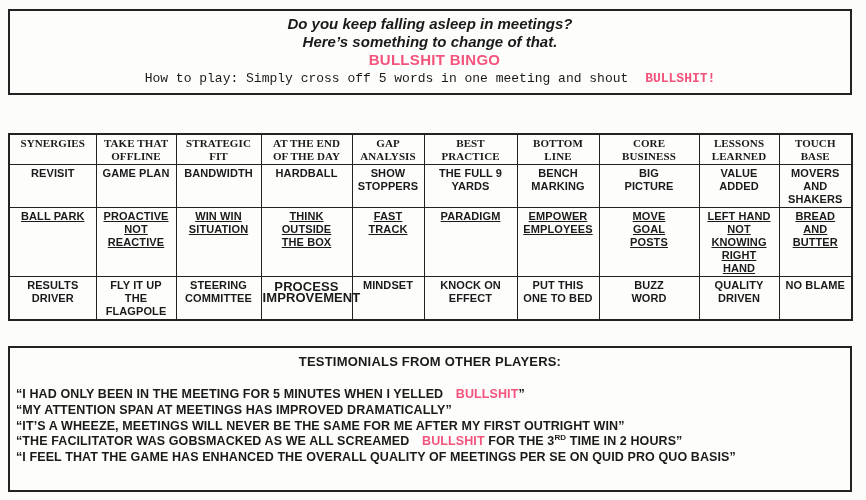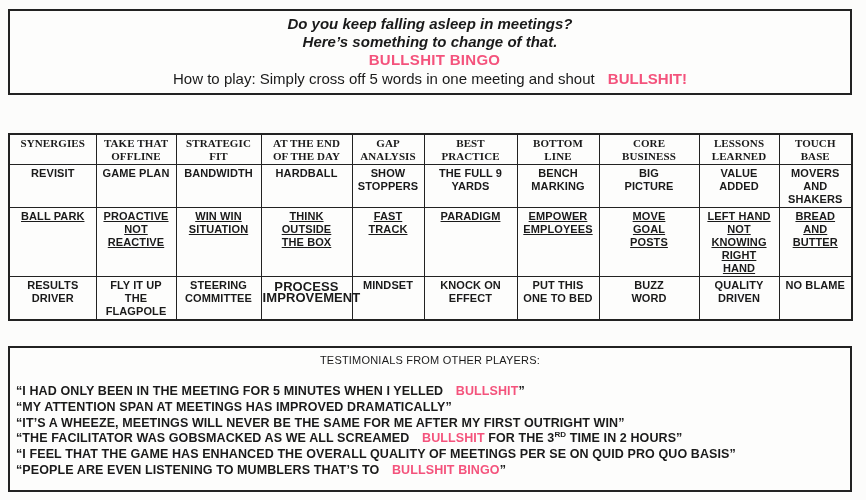--- a/index.html
+++ b/index.html
@@ -33,22 +33,23 @@
     font-size: 15px;
     line-height: 18px;
   }
   .intro-title {
     font-weight: bold;
     font-size: 15px;
     line-height: 18px;
     letter-spacing: 0.3px;
   }
   .intro-howto {
-    font-size: 15px;
+    font-size: 13px;
     line-height: 19px;
+    font-family: Liberation Mono, monospace;
   }
   .intro-howto .pink { font-weight: bold; }
 
   
   .bingo-table {
     position: absolute;
     left: 8px; top: 133px;
     width: 845px;
     border-collapse: collapse;
     table-layout: fixed;
@@ -80,22 +81,22 @@
   .testimonials-box {
     position: absolute;
     left: 8px; top: 346px;
     width: 840px;
     height: 142px;
     border: 2px solid #222;
     background: #fdfdfc;
   }
   .testimonials-heading {
     text-align: center;
-    font-weight: normal;
-    font-size: 11px;
+    font-weight: bold;
+    font-size: 13px;
     margin-top: 6px;
     letter-spacing: 0.2px;
   }
   .testimonial-list {
     margin: 18px 4px 0 6px;
   }
   .quote {
     font-size: 12.5px;
     font-weight: bold;
     line-height: 15.8px;
@@ -223,15 +224,14 @@
 </table>
 
 <div class="testimonials-box">
   <div class="testimonials-heading">TESTIMONIALS FROM OTHER PLAYERS:</div>
   <div class="testimonial-list">
       <div class="quote"><span>“I HAD ONLY BEEN IN THE MEETING FOR 5 MINUTES WHEN I YELLED </span><span class="pink">BULLSHIT</span><span>”</span></div>
       <div class="quote"><span>“MY ATTENTION SPAN AT MEETINGS HAS IMPROVED DRAMATICALLY”</span></div>
       <div class="quote"><span>“IT’S A WHEEZE, MEETINGS WILL NEVER BE THE SAME FOR ME AFTER MY FIRST OUTRIGHT WIN”</span></div>
       <div class="quote"><span>“THE FACILITATOR WAS GOBSMACKED AS WE ALL SCREAMED </span><span class="pink">BULLSHIT</span><span> FOR THE 3</span><sup>RD</sup><span> TIME IN 2 HOURS”</span></div>
       <div class="quote"><span>“I FEEL THAT THE GAME HAS ENHANCED THE OVERALL QUALITY OF MEETINGS PER SE ON QUID PRO QUO BASIS”</span></div>
-      <div class="quote"><span>“PEOPLE ARE EVEN LISTENING TO MUMBLERS THAT’S TO </span><span class="pink">BULLSHIT BINGO</span><span>”</span></div>
     </div>
 </div>
 
 </body></html>

